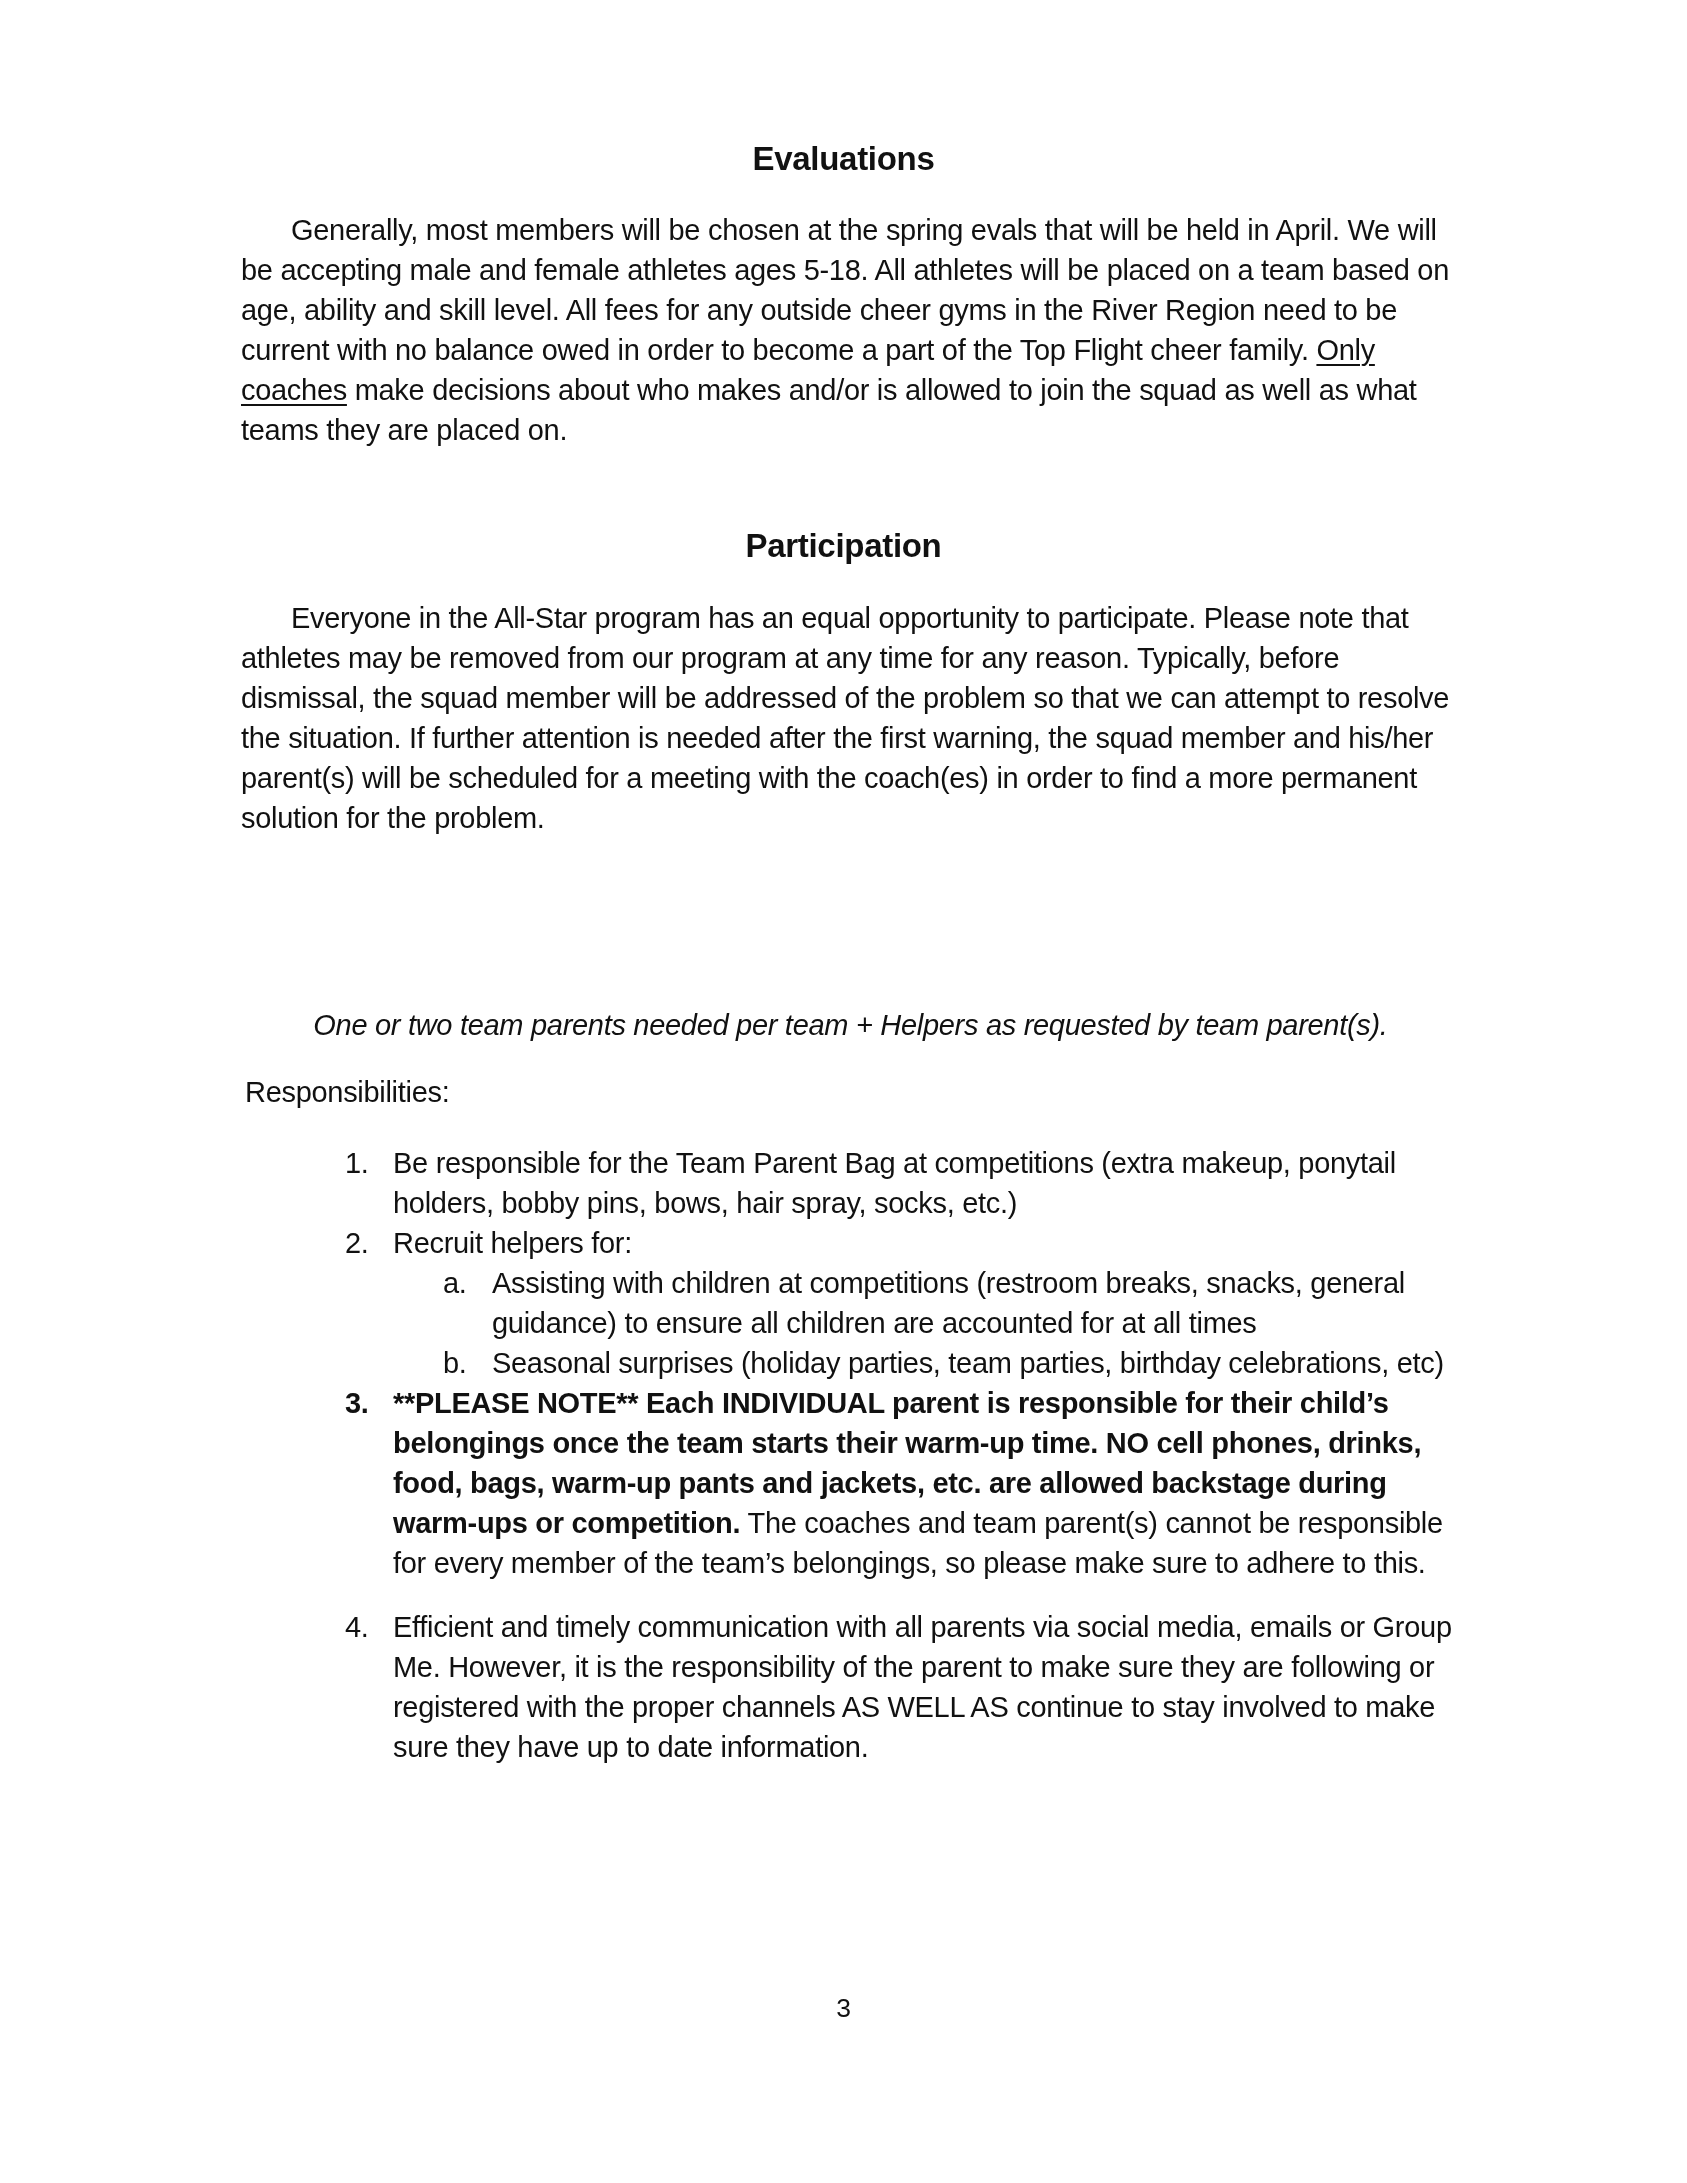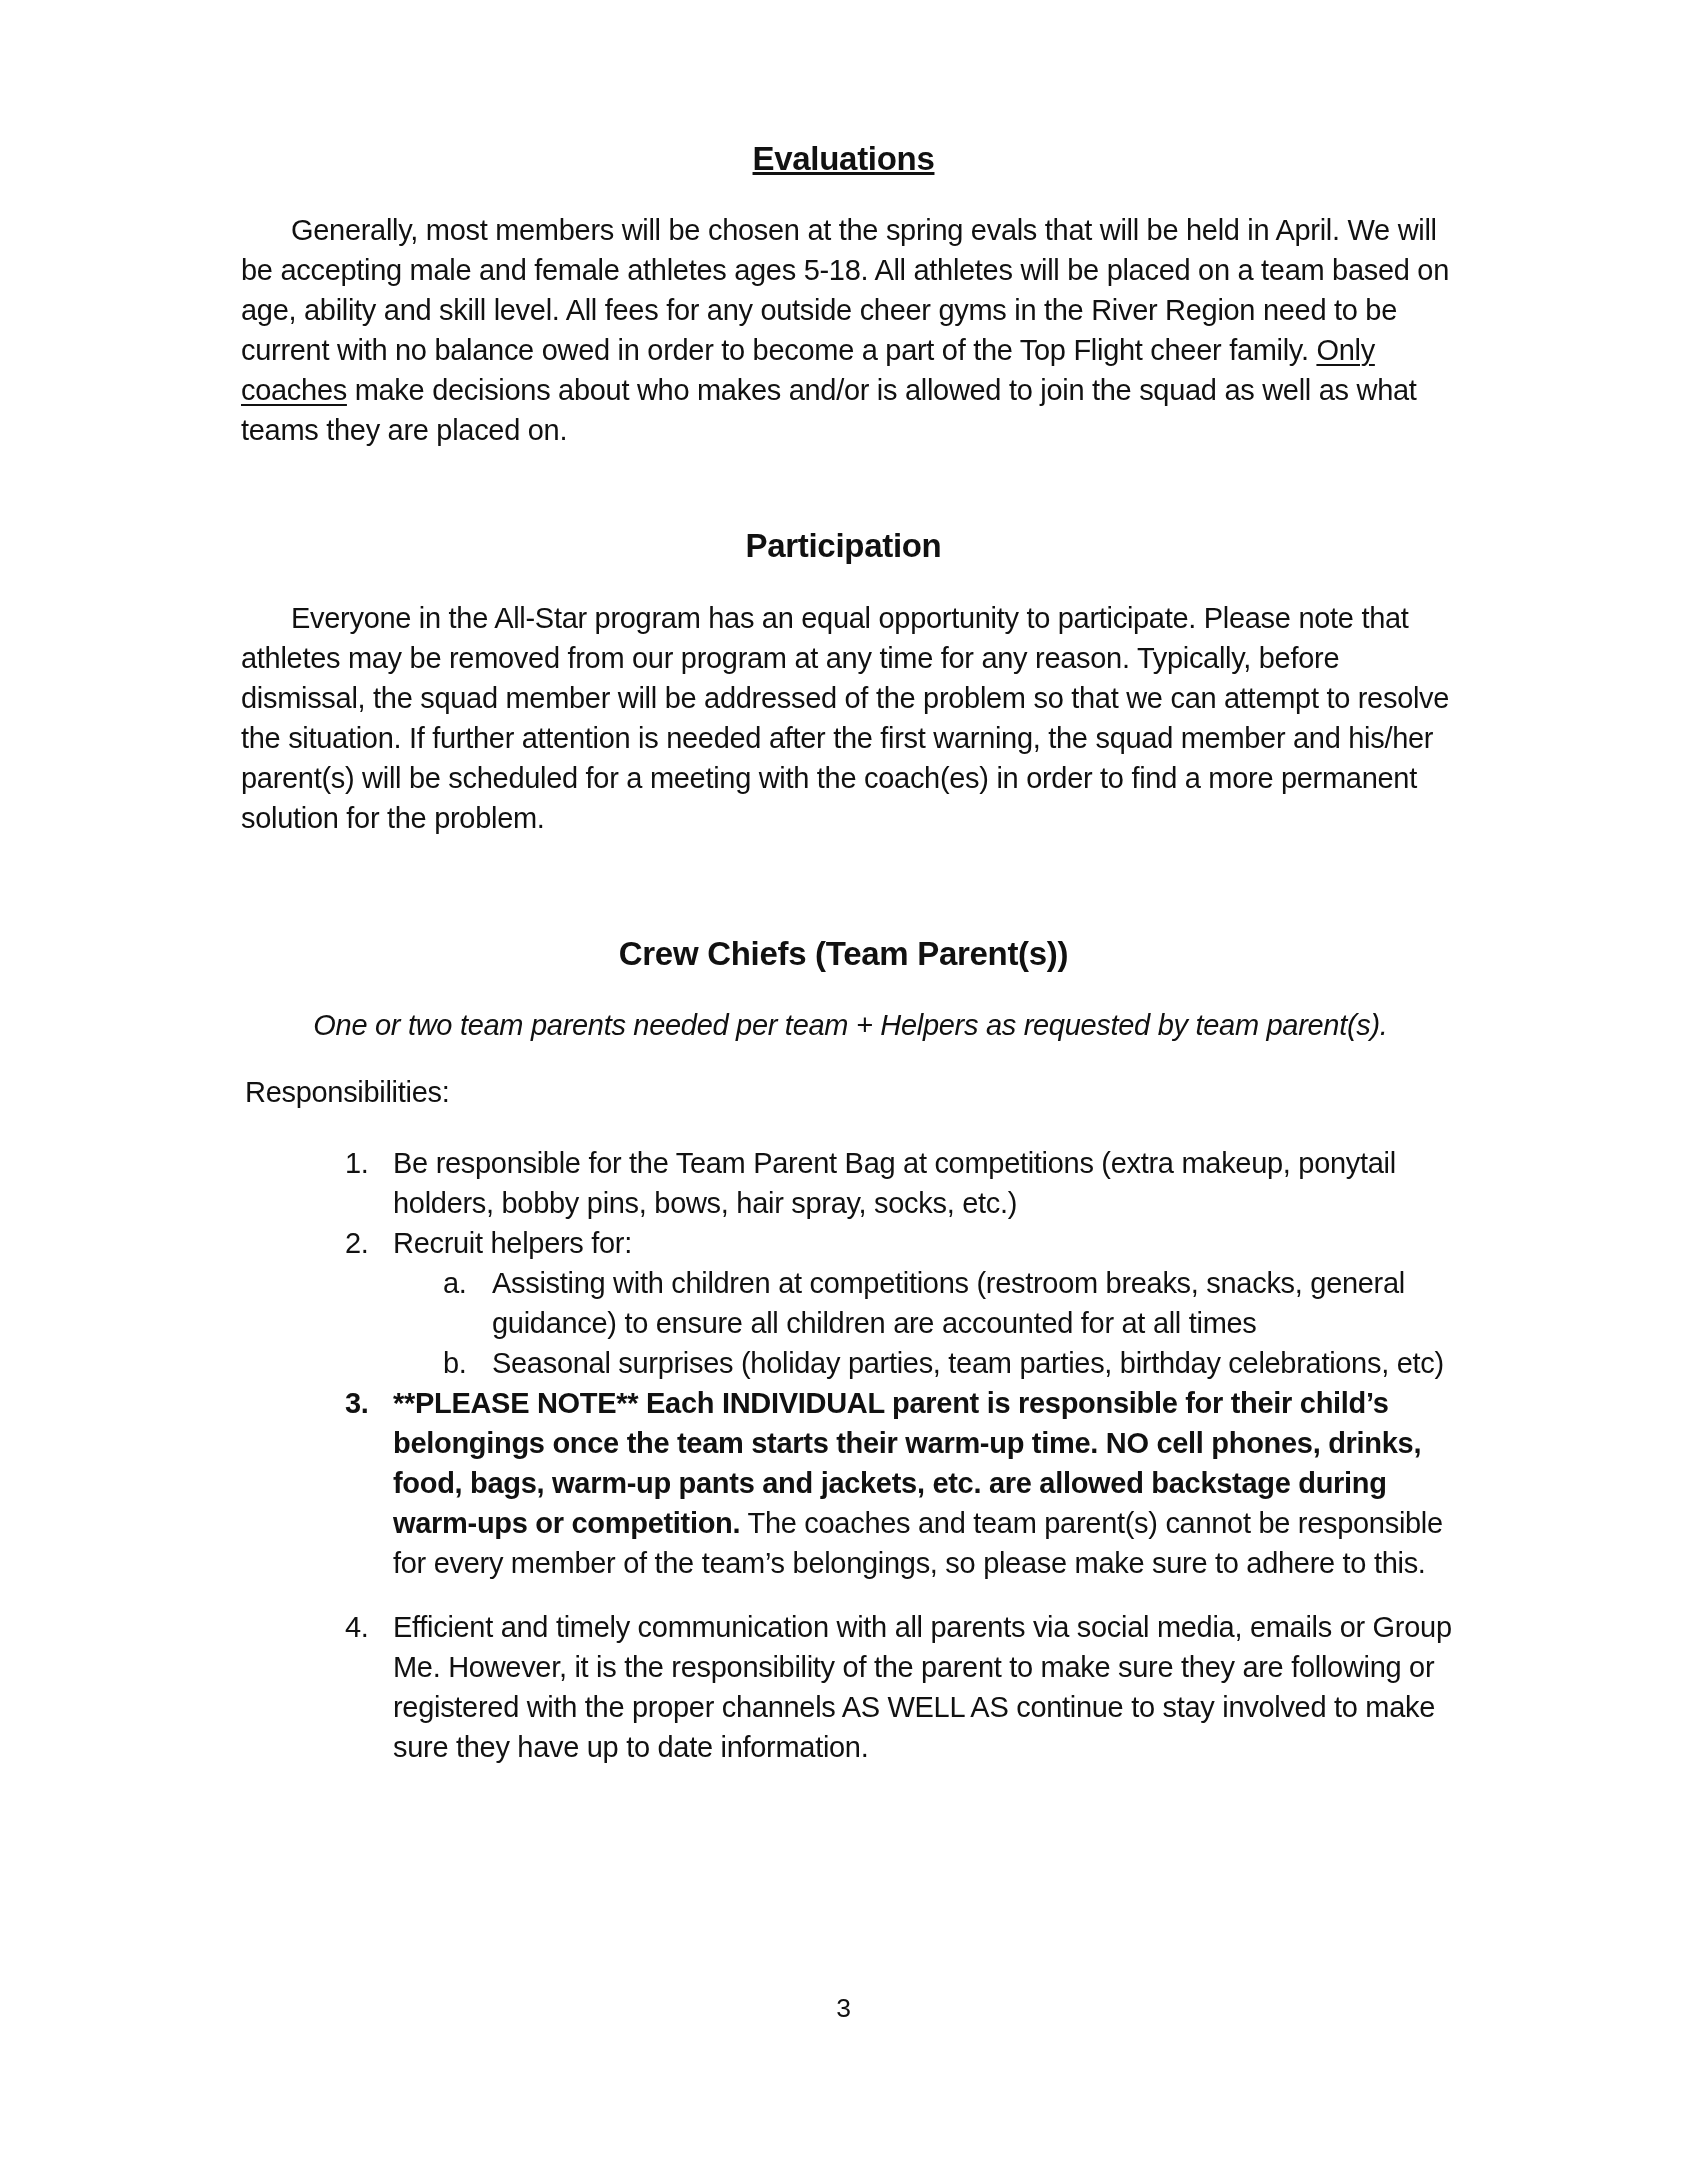--- a/index.html
+++ b/index.html
@@ -24,31 +24,30 @@
     .sub .txt { margin-left: 492px; width: 976px; }
     .b { font-weight: bold; }
     .pagenum { position: absolute; left: 0; width: 1687px; text-align: center; top: 1993px;
                font-size: 26.5px; }
   </style>
 </head>
 <body>
 
 <div class="page">
 
-  <div class="heading" style="top:140px;text-decoration:underline;">Evaluations</div>
+  <div class="heading" style="top:140px;">Evaluations</div>
   <div class="block" style="top:210px;">
     <p class="para"><span>Generally, most members will be chosen at the spring evals that will be held in April. We will be accepting male and female athletes ages 5-18. All athletes will be placed on a team based on age, ability and skill level. All fees for any outside cheer gyms in the River Region need to be current with no balance owed in order to become a part of the Top Flight cheer family. </span><span class="u">Only coaches</span><span> make decisions about who makes and/or is allowed to join the squad as well as what teams they are placed on.</span></p>
   </div>
 
   <div class="heading" style="top:527px;">Participation</div>
   <div class="block" style="top:598px;">
     <p class="para">Everyone in the All-Star program has an equal opportunity to participate. Please note that athletes may be removed from our program at any time for any reason. Typically, before dismissal, the squad member will be addressed of the problem so that we can attempt to resolve the situation. If further attention is needed after the first warning, the squad member and his/her parent(s) will be scheduled for a meeting with the coach(es) in order to find a more permanent solution for the problem.</p>
   </div>
 
-  <div class="heading" style="top:935px;">Crew Chiefs (Team Parent(s))</div>
   <div class="italic-note" style="top:1009px;padding-left:14px;">One or two team parents needed per team + Helpers as requested by team parent(s).</div>
   <div class="resp" style="top:1076px;">Responsibilities:</div>
 
   <div class="list" style="top:1143px;">
     <div class="item">
       <span class="num">1.</span>
       <div class="txt">Be responsible for the Team Parent Bag at competitions (extra makeup, ponytail holders, bobby pins, bows, hair spray, socks, etc.)</div>
     </div>
     <div class="item">
       <span class="num">2.</span>

